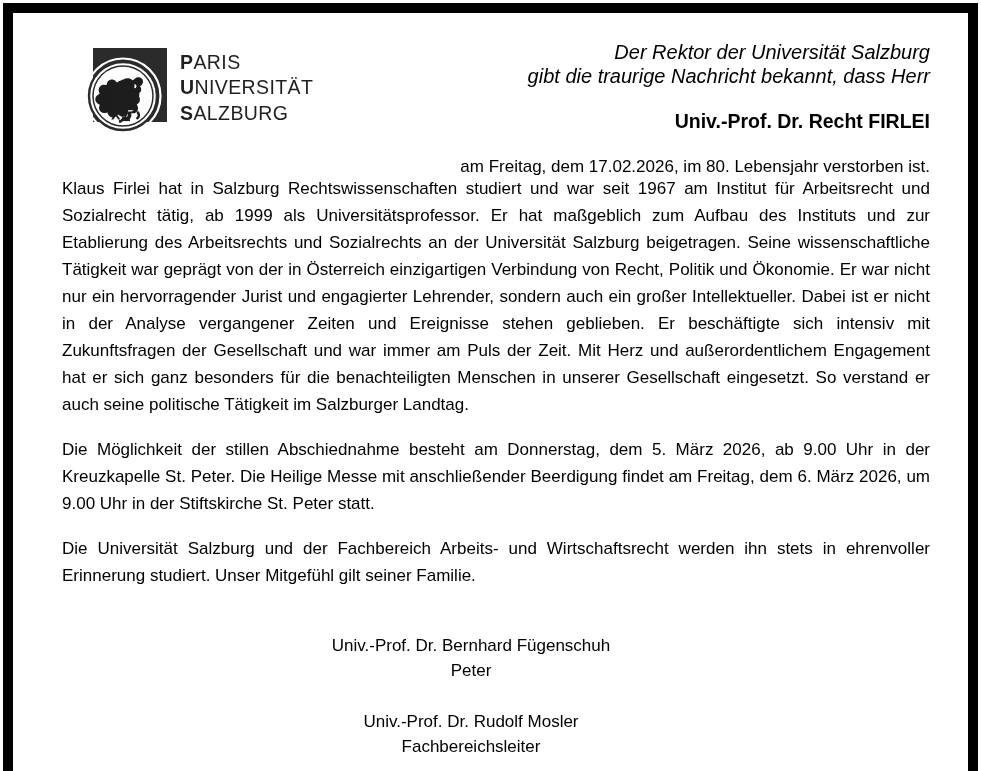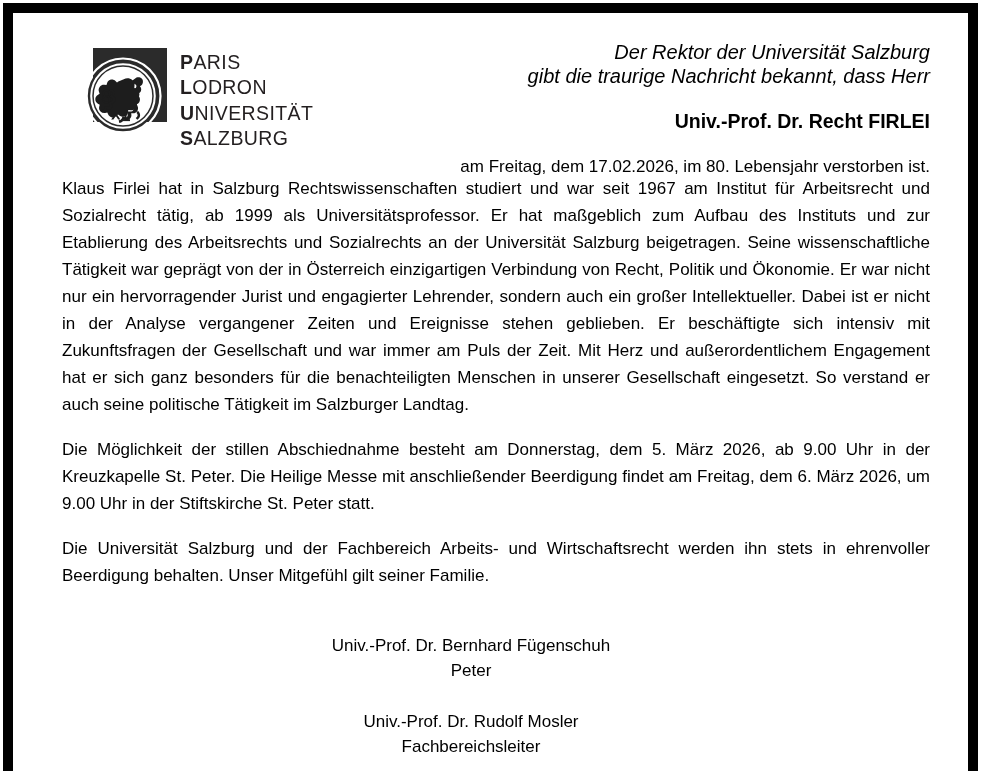--- a/index.html
+++ b/index.html
@@ -173,38 +173,37 @@
               <path d="M38 66.5l3.4 5.1h-2.2l-2.4-3.6-2.4 3.6h-2.2l3.4-5.1z"></path>
               <path d="M45.5 64.8h2v7.4h-2z"></path>
               <path d="M42 71.2h9v1.9h-9z"></path>
               <path d="M58.8 62.8c1.6 1.2 2.5 3.1 2.3 5-.1 1.1-.6 2.1-1.4 2.8l-1.4 1.2-1.6-1.8 1.2-1.1c.4-.4.6-.9.7-1.4.1-1-.3-2-1.1-2.6l1.3-2.1z"></path>
             </g>
             <path d="M44 14c18.8 0 34 15.2 34 34" fill="none" stroke="#ffffff" stroke-width="0"></path>
           </svg>
         </div>
         <div class="logo-words">
           <div><span class="cap">P</span><span>ARIS</span></div>
-          <div><span class="cap">L</span><span>ODRON</span></div>
           <div><span class="cap">U</span><span>NIVERSITÄT</span></div>
           <div><span class="cap">S</span><span>ALZBURG</span></div>
         </div>
       </div>
 
       <div class="header-text">
         <div class="header-line">Der Rektor der Universität Salzburg</div>
         <div class="header-line">gibt die traurige Nachricht bekannt, dass Herr</div>
         <div class="deceased-name">Univ.-Prof. Dr. Recht FIRLEI</div>
         <div class="death-line">am Freitag, dem 17.02.2026, im 80. Lebensjahr verstorben ist.</div>
       </div>
     </div>
 
     <div class="body-text">
       <p>Klaus Firlei hat in Salzburg Rechtswissenschaften studiert und war seit 1967 am Institut für Arbeitsrecht und Sozialrecht tätig, ab 1999 als Universitätsprofessor. Er hat maßgeblich zum Aufbau des Instituts und zur Etablierung des Arbeitsrechts und Sozialrechts an der Universität Salzburg beigetragen. Seine wissenschaftliche Tätigkeit war geprägt von der in Österreich einzigartigen Verbindung von Recht, Politik und Ökonomie. Er war nicht nur ein hervorragender Jurist und engagierter Lehrender, sondern auch ein großer Intellektueller. Dabei ist er nicht in der Analyse vergangener Zeiten und Ereignisse stehen geblieben. Er beschäftigte sich intensiv mit Zukunftsfragen der Gesellschaft und war immer am Puls der Zeit. Mit Herz und außerordentlichem Engagement hat er sich ganz besonders für die benachteiligten Menschen in unserer Gesellschaft eingesetzt. So verstand er auch seine politische Tätigkeit im Salzburger Landtag.</p>
       <p>Die Möglichkeit der stillen Abschiednahme besteht am Donnerstag, dem 5. März 2026, ab 9.00 Uhr in der Kreuzkapelle St. Peter. Die Heilige Messe mit anschließender Beerdigung findet am Freitag, dem 6. März 2026, um 9.00 Uhr in der Stiftskirche St. Peter statt.</p>
-      <p>Die Universität Salzburg und der Fachbereich Arbeits- und Wirtschaftsrecht werden ihn stets in ehrenvoller Beerdigung behalten. Unser Mitgefühl gilt seiner Familie.</p>
+      <p>Die Universität Salzburg und der Fachbereich Arbeits- und Wirtschaftsrecht werden ihn stets in ehrenvoller Erinnerung studiert. Unser Mitgefühl gilt seiner Familie.</p>
     </div>
 
     <div class="signatures">
       <div class="sig-block">
         <div class="sig-name">Univ.-Prof. Dr. Bernhard Fügenschuh</div>
         <div class="sig-role">Peter</div>
       </div>
       <div class="sig-block">
         <div class="sig-name">Univ.-Prof. Dr. Rudolf Mosler</div>
         <div class="sig-role">Fachbereichsleiter</div>

